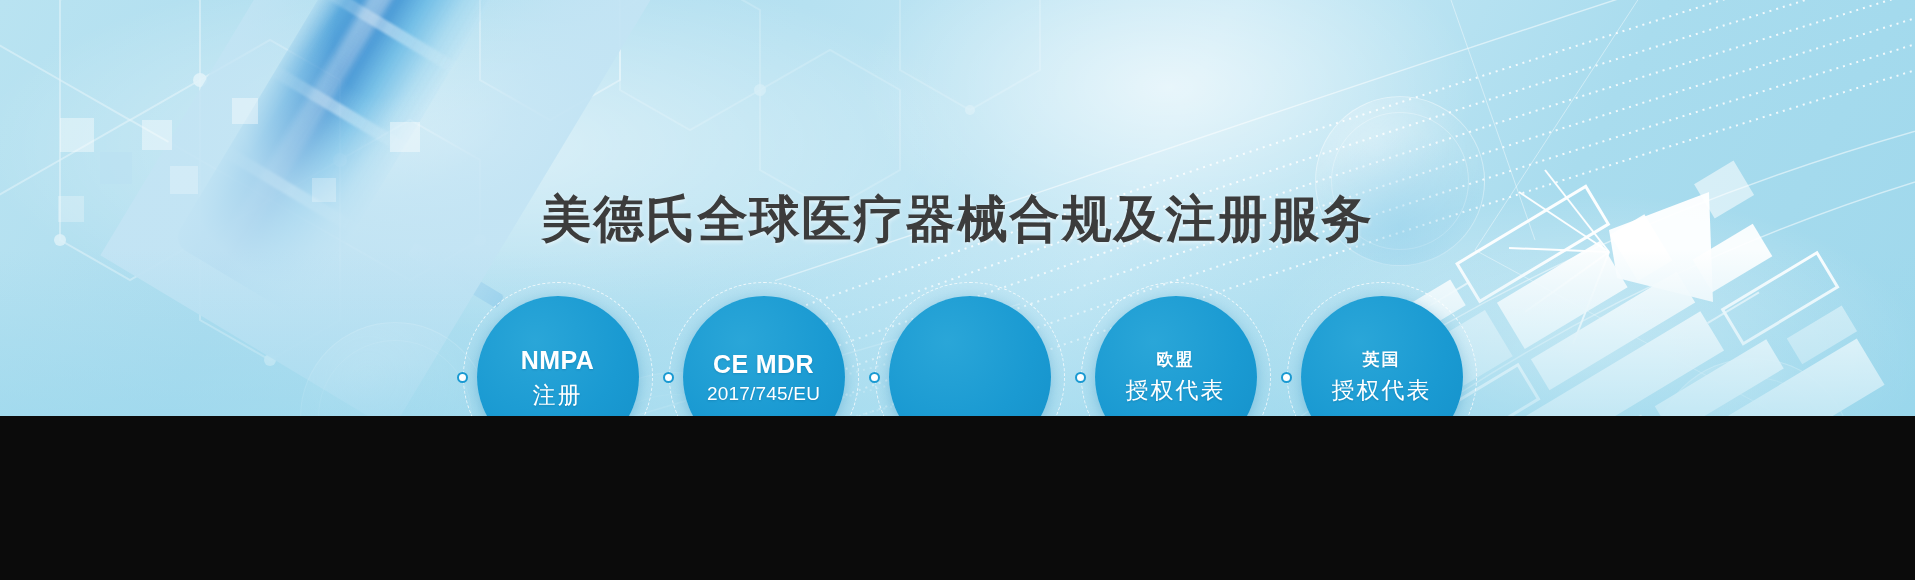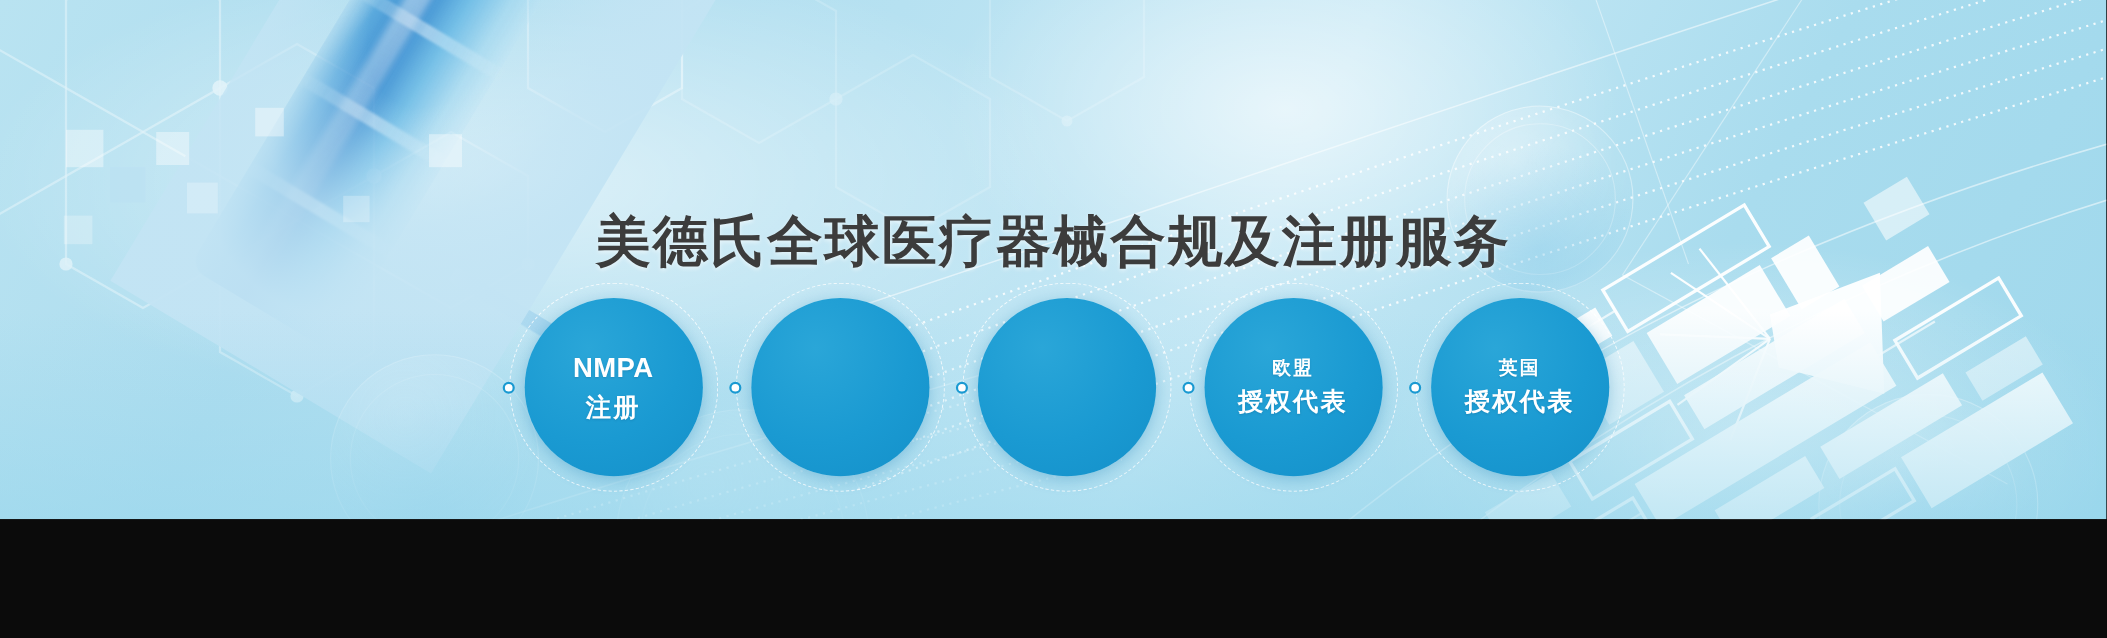--- a/index.html
+++ b/index.html
@@ -1,20 +1,20 @@
 <!DOCTYPE html>
 <html><head>
 <meta charset="utf-8">
 <style>
   html,body{margin:0;padding:0;background:#0b0b0b;}
   *{box-sizing:border-box;}
 
   #banner{
     position:relative;
-    width:1915px;height:472px;
+    width:1915px;height:416px;
     overflow:hidden;
     font-family:"Liberation Sans","DejaVu Sans",sans-serif;
     background:linear-gradient(118deg,#b9e3f1 0%,#aeddef 18%,#b6e1f1 38%,#c6e8f5 58%,#a9dcee 78%,#9fd8ec 100%);
   }
 
   
   .layer{position:absolute;inset:0;pointer-events:none;}
 
   
   .glow-a{
@@ -116,21 +116,21 @@
     font-size:50px;
     font-weight:700;
     letter-spacing:2px;
     color:#3c3c3c;
     text-shadow:0 2px 4px rgba(255,255,255,.55);
     white-space:nowrap;
   }
 
   
   .circle-row{
-    position:absolute;left:0;right:0;top:271px;
+    position:absolute;left:0;right:0;top:296px;
     display:flex;justify-content:center;align-items:center;
     gap:44px;
     padding-left:24px;
   }
   .badge{
     position:relative;
     width:162px;height:162px;
     display:flex;flex-direction:column;
     align-items:center;justify-content:center;
     flex:0 0 auto;
@@ -153,21 +153,21 @@
     background:radial-gradient(circle at 36% 28%,#2aa6d8,#1a9ad2 55%,#1490c9 100%);
     box-shadow:0 3px 14px rgba(20,120,175,.30);
   }
   .badge .txt{
     position:relative;z-index:2;
     text-align:center;color:#ffffff;line-height:1.22;
     text-shadow:0 1px 2px rgba(0,70,110,.22);
   }
   .badge .l1{font-size:25px;font-weight:bold;display:block;letter-spacing:.4px;}
   .badge .l1.cjk{font-size:17px;letter-spacing:2px;}
-  .badge .l2{font-size:19px;font-weight:bold;display:block;margin-top:3px;letter-spacing:.2px;text-align:center;}
+  .badge .l2{font-size:19px;font-weight:normal;display:block;margin-top:3px;letter-spacing:.2px;text-align:center;}
   .badge .l2.cjk{font-size:23px;letter-spacing:2px;margin-top:5px;}
 </style>
 </head>
 <body>
 
 <div id="banner">
 
   <div class="layer">
 
     <div class="glow-a"></div>
@@ -330,20 +330,24 @@
       <div class="txt">
         <span class="l1">NMPA</span>
         <span class="l2 cjk">注册</span>
       </div>
     </div>
 
     <div class="badge">
       <div class="ring"></div>
       <div class="dot"></div>
       <div class="disc"></div>
+      <div class="txt">
+        <span class="l1">CE MDR</span>
+        <span class="l2">2017/745/EU</span>
+      </div>
     </div>
 
     <div class="badge">
       <div class="ring"></div>
       <div class="dot"></div>
       <div class="disc"></div>
     </div>
 
     <div class="badge">
       <div class="ring"></div>

